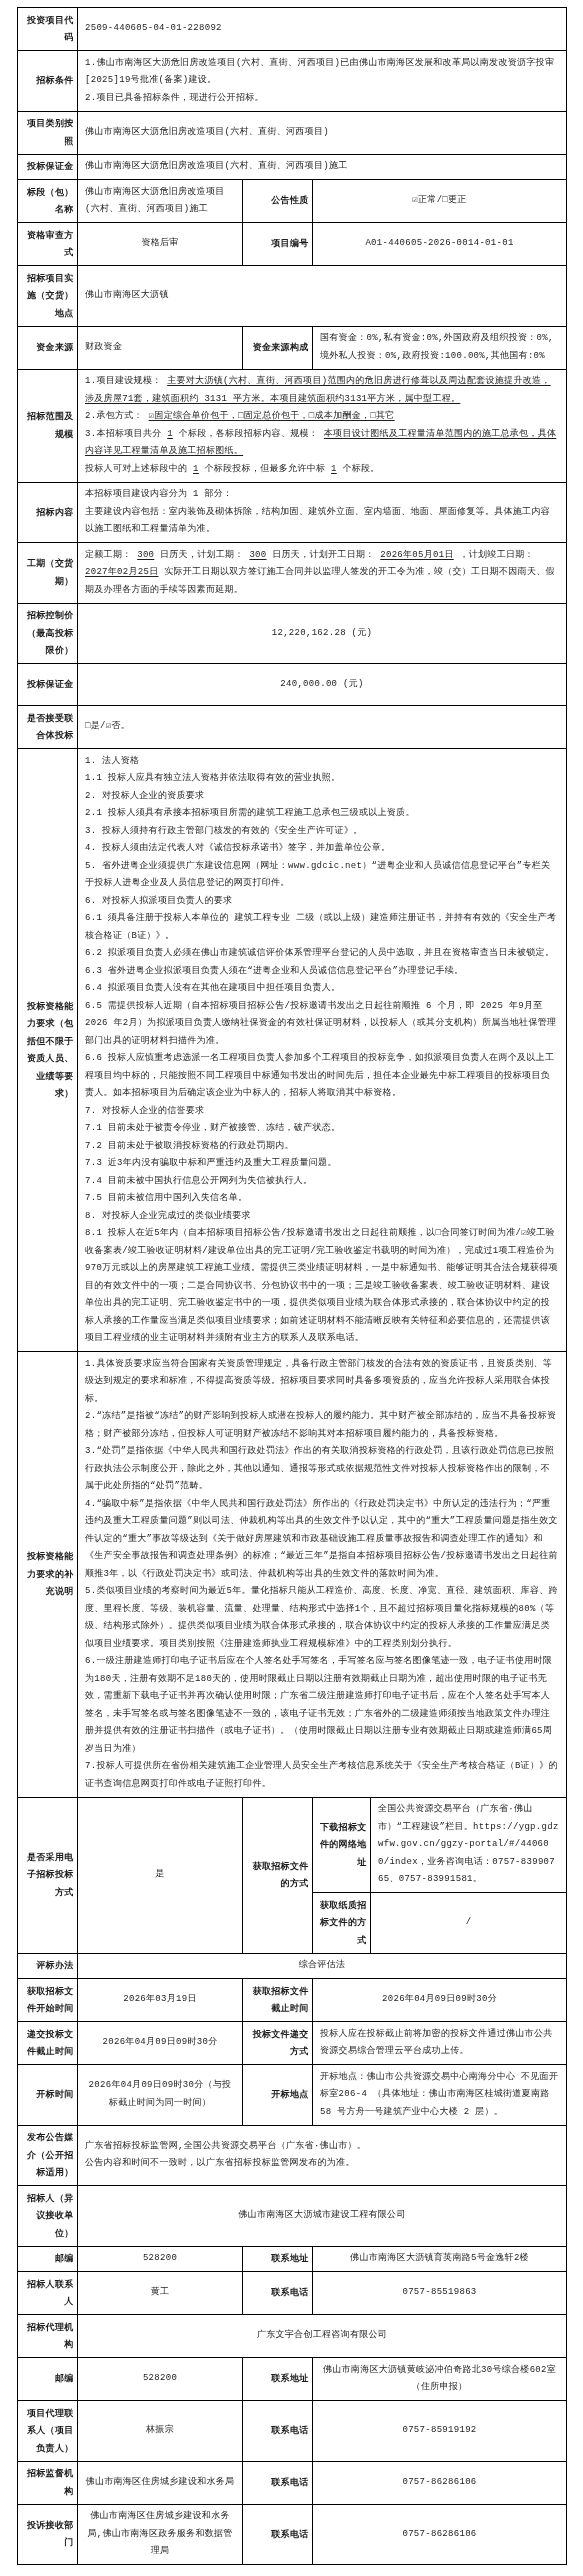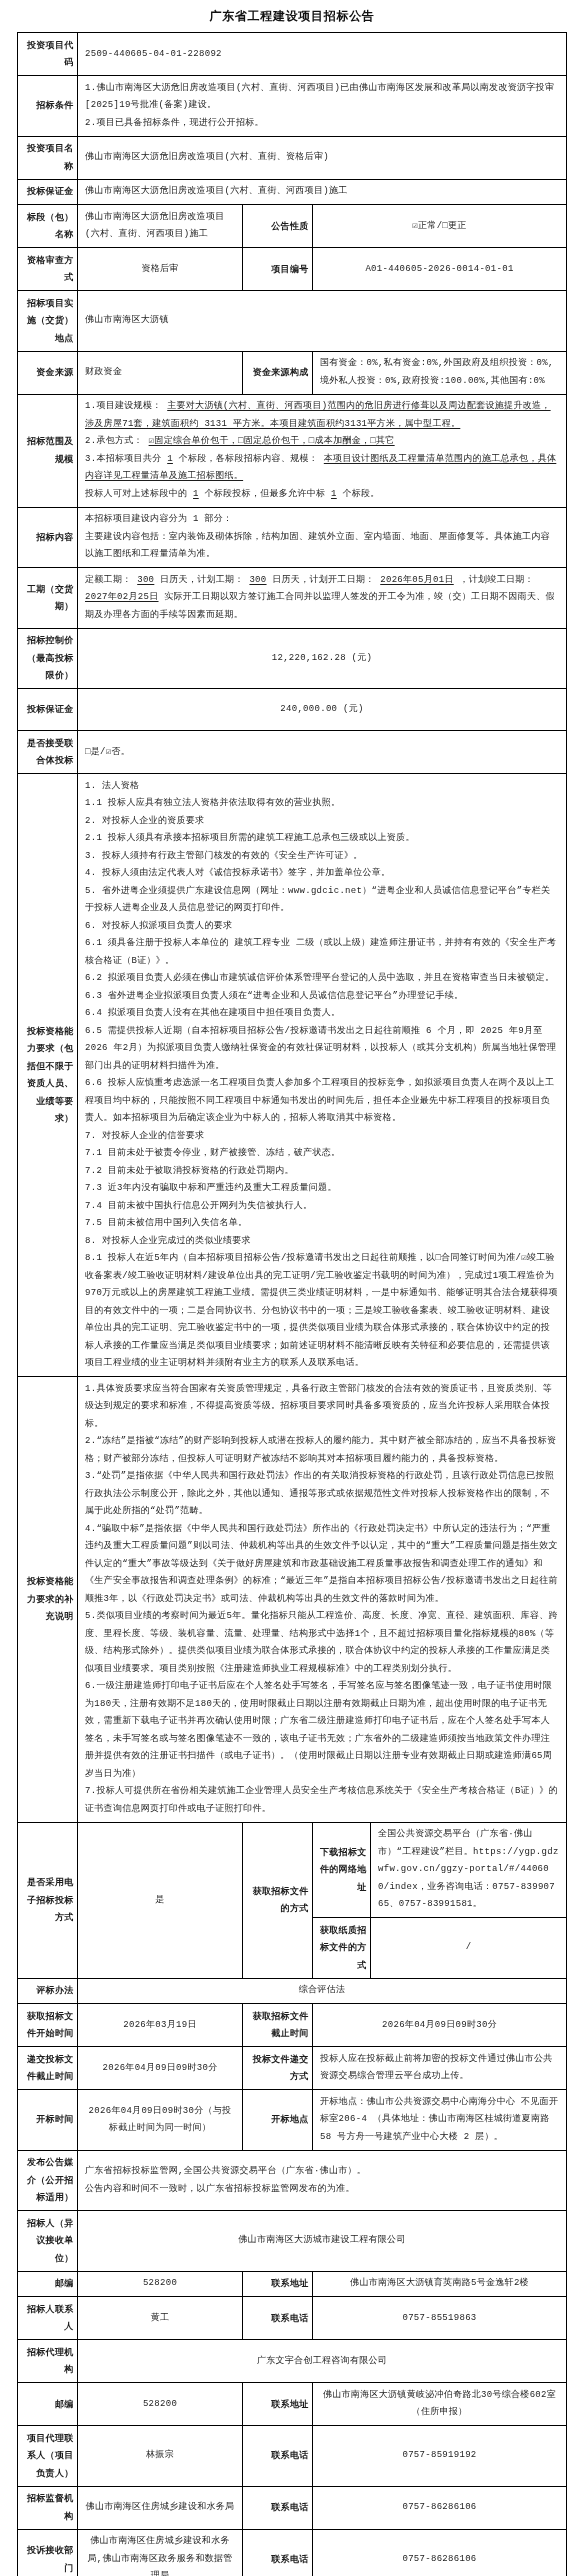--- a/index.html
+++ b/index.html
@@ -13,21 +13,20 @@
   .center{text-align:center;}
   .pre{white-space:pre-line;}
   .breakall{word-break:break-all;}
   .rich u{text-underline-offset:2.1px;margin-top:11px;}
   col.c1{width:60px;} col.c2{width:165px;} col.c3{width:70px;} col.c4{width:58px;} col.c5{width:auto;}
 </style>
 </head>
 <body>
 
 <div class="page">
-  <h1>广东省工程建设项目招标公告</h1>
 
   <table>
     <colgroup>
         <col class="c1">
         <col class="c2">
         <col class="c3">
         <col class="c4">
         <col class="c5">
       </colgroup>
 
@@ -37,22 +36,22 @@
       <td class="val" colspan="4">2509-440605-04-01-228092</td>
     </tr>
 
     <tr>
       <td class="lbl">招标条件</td>
       <td class="val pre" colspan="4">1.佛山市南海区大沥危旧房改造项目(六村、直街、河西项目)已由佛山市南海区发展和改革局以南发改资沥字投审[2025]19号批准(备案)建设。
 2.项目已具备招标条件，现进行公开招标。</td>
     </tr>
 
     <tr>
-      <td class="lbl">投资项目名称</td>
-      <td class="val" colspan="4">佛山市南海区大沥危旧房改造项目(六村、直街、资格后审)</td>
+      <td class="lbl">项目类别按照</td>
+      <td class="val" colspan="4">佛山市南海区大沥危旧房改造项目(六村、直街、河西项目)</td>
     </tr>
 
     <tr>
       <td class="lbl">投标保证金</td>
       <td class="val" colspan="4">佛山市南海区大沥危旧房改造项目(六村、直街、河西项目)施工</td>
     </tr>
 
     <tr>
       <td class="lbl">标段（包）名称</td>
       <td class="val">佛山市南海区大沥危旧房改造项目(六村、直街、河西项目)施工</td>

